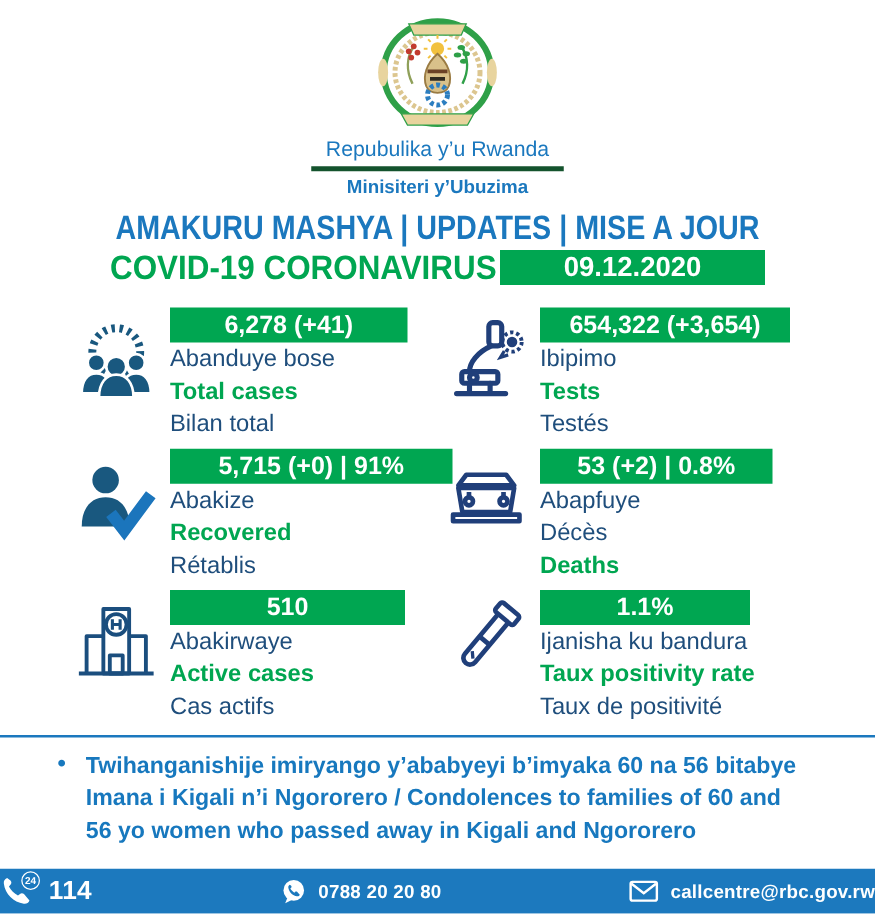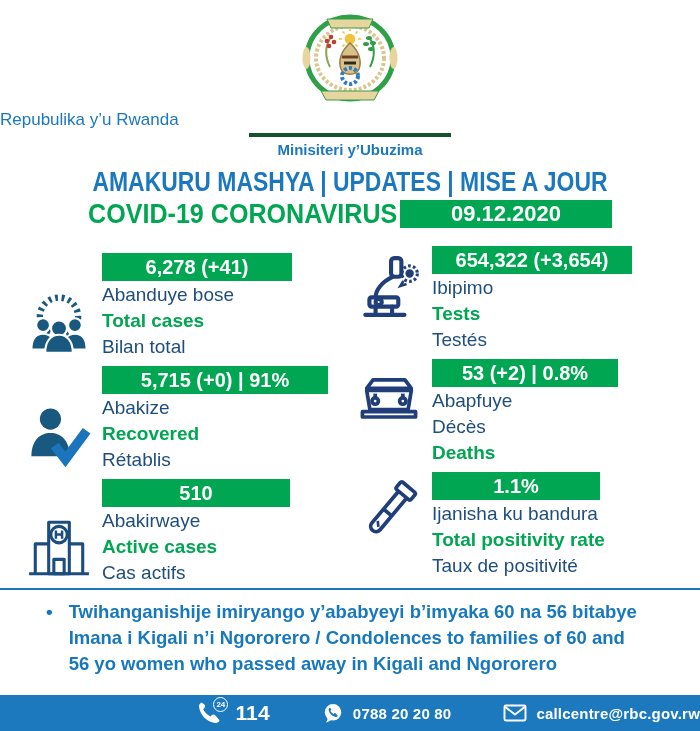--- a/index.html
+++ b/index.html
@@ -2,21 +2,21 @@
 <html><head>
 <meta charset="utf-8">
 <style>
   html,body{margin:0;padding:0;background:#fff;}
   .poster{
     position:relative;width:700px;height:731px;background:#ffffff;
     font-family:"Liberation Sans",sans-serif;overflow:hidden;
   }
   
   .crest-wrap{text-align:center;padding-top:13px;line-height:0;}
-  .country{ color:#1B78BE;font-size:17px;margin-top:3px;letter-spacing:0; }
+  .country{ text-align:center;color:#1B78BE;font-size:17px;margin-top:3px;letter-spacing:0; }
   .ministry{
     width:202px;margin:3px auto 0;border-top:4px solid #14532d;
     text-align:center;color:#1B78BE;font-weight:bold;font-size:15px;padding-top:4px;
   }
   
   .updates-line{
     margin-top:9px;text-align:center;color:#1B78BE;font-weight:bold;font-size:27px;
     white-space:nowrap;transform:scaleX(.85);transform-origin:center;
   }
   .headline-row2{position:relative;height:33px;margin-top:1px;}
@@ -24,42 +24,42 @@
     position:absolute;left:88px;top:0;color:#00A651;font-weight:bold;font-size:27px;
     white-space:nowrap;transform:scaleX(.93);transform-origin:left center;
   }
   .date-box{
     position:absolute;left:400px;top:1px;width:212px;height:28px;background:#00A651;
     color:#fff;font-weight:bold;font-size:22px;text-align:center;line-height:28px;
   }
   
   .stats{display:grid;grid-template-columns:350px 350px;padding-top:14px;}
   .stat{display:flex;align-items:flex-start;height:113px;}
-  .stat.left{padding-left:22px;align-items:flex-end;}
+  .stat.left{padding-left:56px;}
   .stat.right{padding-left:2px;}
   .icon-box{width:74px;height:74px;flex:none;display:flex;align-items:center;justify-content:center;margin-top:4px;}
   .stat-body{margin-left:6px;}
   .banner{
     background:#00A651;color:#fff;font-weight:bold;font-size:20px;text-align:center;
     height:28px;line-height:28px;white-space:nowrap;padding:0 8px;box-sizing:border-box;
   }
   .w-tc{width:190px}.w-tests{width:200px}.w-rec{width:226px}.w-death{width:186px}.w-act{width:188px}.w-pos{width:168px}
   .lbl{font-size:19px;color:#1F4E7C;line-height:25px;margin-top:1px;}
   .lbl.en{color:#00A651;font-weight:bold;}
   
   .notice{
     border-top:2px solid #1B78BE;margin-top:3px;padding:9px 55px 0 46px;
     display:flex;align-items:flex-start;
   }
   .notice .bullet{color:#1778BE;font-size:19px;font-weight:bold;margin-right:16px;line-height:26px;}
   .notice p{margin:0;color:#1778BE;font-weight:bold;font-size:18.5px;line-height:26px;max-width:580px;}
   
   .footer{
     position:absolute;left:0;bottom:0;width:700px;height:36px;background:#1C79BE;
-    display:flex;align-items:center;justify-content:flex-end;gap:52px;color:#fff;
+    display:flex;align-items:center;justify-content:space-between;gap:52px;color:#fff;
   }
   .contact{display:flex;align-items:center;gap:9px;}
   .contact .txt{font-weight:bold;font-size:15px;letter-spacing:.2px;}
   .contact .txt.big{font-size:21px;}
   .phone-wrap{position:relative;width:30px;height:26px;}
   .badge{
     position:absolute;top:-3px;right:-2px;width:13px;height:13px;border:1px solid #fff;border-radius:50%;
     font-size:8px;font-weight:bold;color:#fff;text-align:center;line-height:13px;background:#1C79BE;
   }
 </style>
@@ -227,21 +227,21 @@
             <rect x="23" y="1" width="18" height="9" rx="2"></rect>
             <path d="M27 10 v39 a5 5 0 0 0 10 0 v-39"></path>
             <path d="M27 32 h10"></path>
             <path d="M30 44 l4 4" stroke-width="2.5"></path>
           </g>
         </svg>
       </div>
       <div class="stat-body">
         <div class="banner w-pos">1.1%</div>
         <div class="lbl rw">Ijanisha ku bandura</div>
-        <div class="lbl en">Total positivity rate</div>
+        <div class="lbl en">Taux positivity rate</div>
         <div class="lbl fr">Taux de positivité</div>
       </div>
     </div>
   </div>
 
   <div class="notice">
     <span class="bullet">•</span>
     <p>Twihanganishije imiryango y’ababyeyi b’imyaka 60 na 56 bitabye Imana i Kigali n’i Ngororero / Condolences to families of 60 and 56 yo women who passed away in Kigali and Ngororero</p>
   </div>
 

